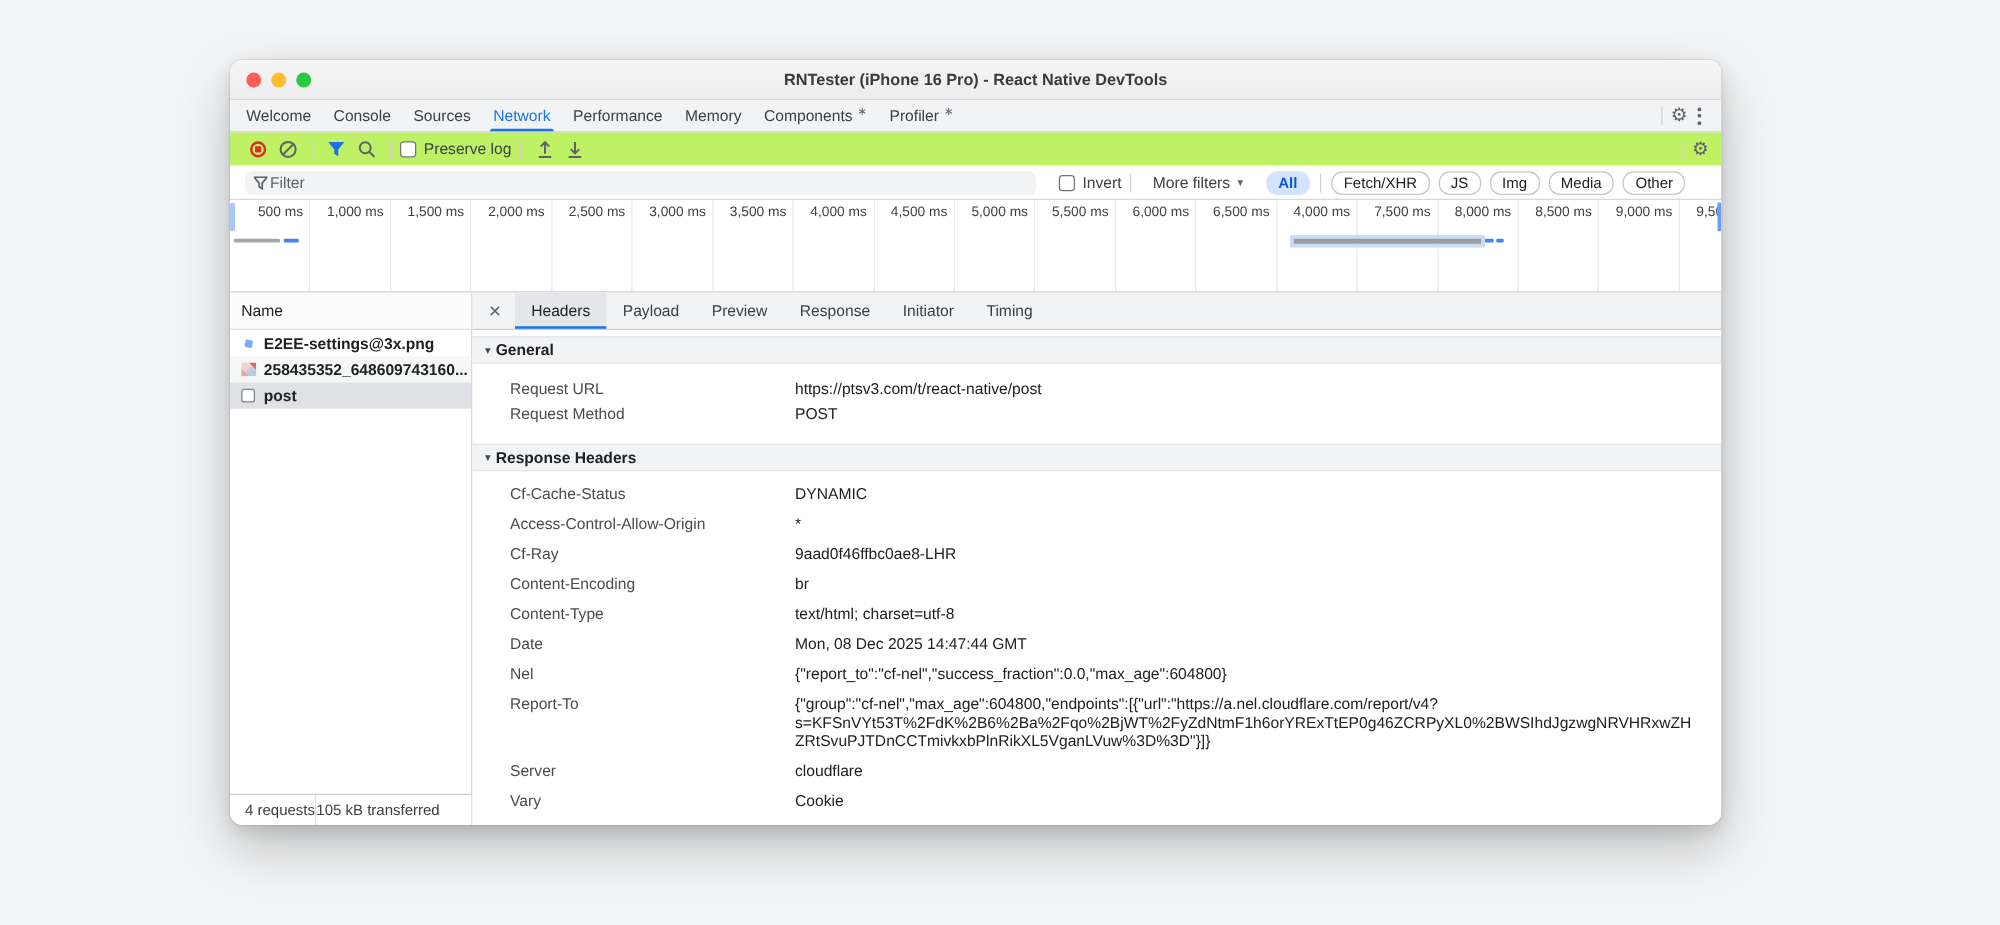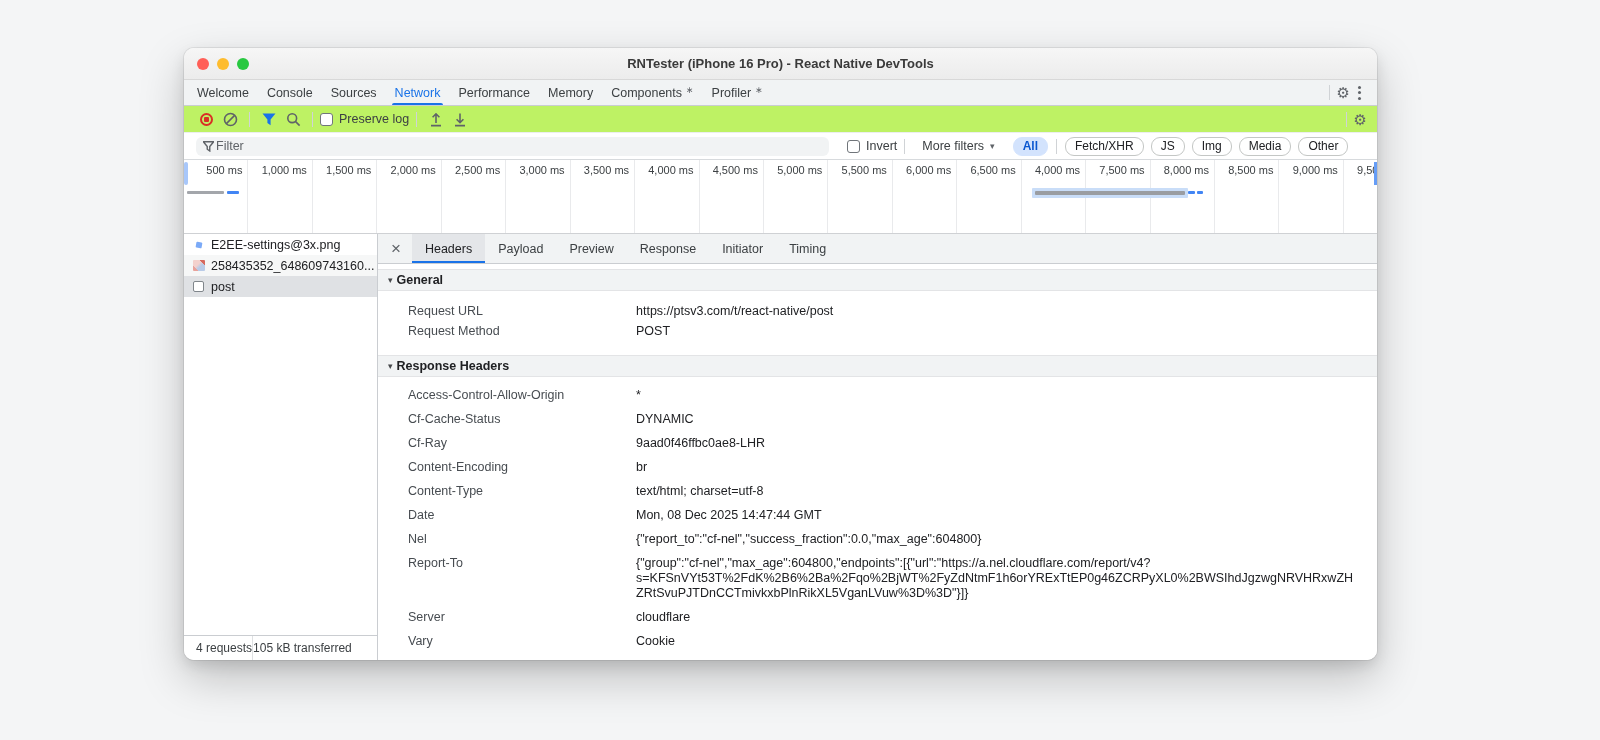--- a/index.html
+++ b/index.html
@@ -94,21 +94,21 @@
   .tl-bar { position:absolute; border-radius:1px; }
   
   .mainarea { flex:1; display:flex; min-height:0; }
   .leftpanel { flex:0 0 194px; border-right:1px solid #cacdd1; display:flex; flex-direction:column; min-height:0; }
   .namehdr {
     flex:0 0 30px; background:#fcfcfc; border-bottom:1px solid #e0e0e0;
     display:flex; align-items:center; padding-left:9px; font-size:12.5px; color:#202124;
   }
   .reqlist { flex:1; overflow:hidden; }
   .req-row { height:21px; display:flex; align-items:center; padding-left:8px; gap:6px;
-    font-size:12.5px; color:#202124; white-space:nowrap; overflow:hidden; cursor:default; }
+    font-size:12.5px; color:#202124; white-space:nowrap; overflow:hidden; cursor:default;font-weight:bold; }
   .req-row.zebra { background:#f6f7f7; }
   .req-row.selected { background:#dfe1e4; }
   .ric { flex:0 0 13px; height:13px; display:flex; align-items:center; justify-content:center; }
   .ric-img-blue { width:6px; height:6px; background:#7baaf7; border-radius:1px; transform:rotate(10deg); }
   .ric-img-red {
     width:12px; height:11px; border-radius:1px;
     background:
       linear-gradient(45deg, #e8a29b 25%, transparent 25%, transparent 75%, #d66a60 75%),
       linear-gradient(135deg, #f3d1cd 40%, #b9cbe8 60%);
   }
@@ -299,20 +299,21 @@
       <div class="tl-bar" style="left: 43px; top: 31px; width: 12px; height: 3px; background: rgb(66, 133, 244);"></div>
       <div class="tl-bar" style="left: 848px; top: 28px; width: 156px; height: 10px; background: rgb(201, 221, 248);"></div>
       <div class="tl-bar" style="left: 851px; top: 31px; width: 150px; height: 4px; background: rgb(154, 157, 162);"></div>
       <div class="tl-bar" style="left: 1004px; top: 31px; width: 7px; height: 3px; background: rgb(66, 133, 244);"></div>
       <div class="tl-bar" style="left: 1013px; top: 31px; width: 6px; height: 3px; background: rgb(66, 133, 244);"></div>
     </div>
 
   <div class="mainarea">
 
     <div class="leftpanel">
+      <div class="namehdr">Name</div>
       <div class="reqlist">
         <div class="req-row">
           <span class="ric">
               <span class="ric-img-blue"></span>
             </span>
           <span>E2EE-settings@3x.png</span>
         </div>
         <div class="req-row zebra">
           <span class="ric">
               <span class="ric-img-red"></span>
@@ -360,26 +361,26 @@
             <div class="hvalue">POST</div>
           </div>
         </div>
 
         <div class="sect-hdr">
           <span class="tri">▾</span>
           <span>Response Headers</span>
         </div>
         <div class="resp-rows">
           <div class="hrow">
+            <div class="hlabel">Cf-Cache-Status</div>
+            <div class="hvalue">DYNAMIC</div>
+          </div>
+          <div class="hrow">
             <div class="hlabel">Access-Control-Allow-Origin</div>
             <div class="hvalue">*</div>
-          </div>
-          <div class="hrow">
-            <div class="hlabel">Cf-Cache-Status</div>
-            <div class="hvalue">DYNAMIC</div>
           </div>
           <div class="hrow">
             <div class="hlabel">Cf-Ray</div>
             <div class="hvalue">9aad0f46ffbc0ae8-LHR</div>
           </div>
           <div class="hrow">
             <div class="hlabel">Content-Encoding</div>
             <div class="hvalue">br</div>
           </div>
           <div class="hrow">

